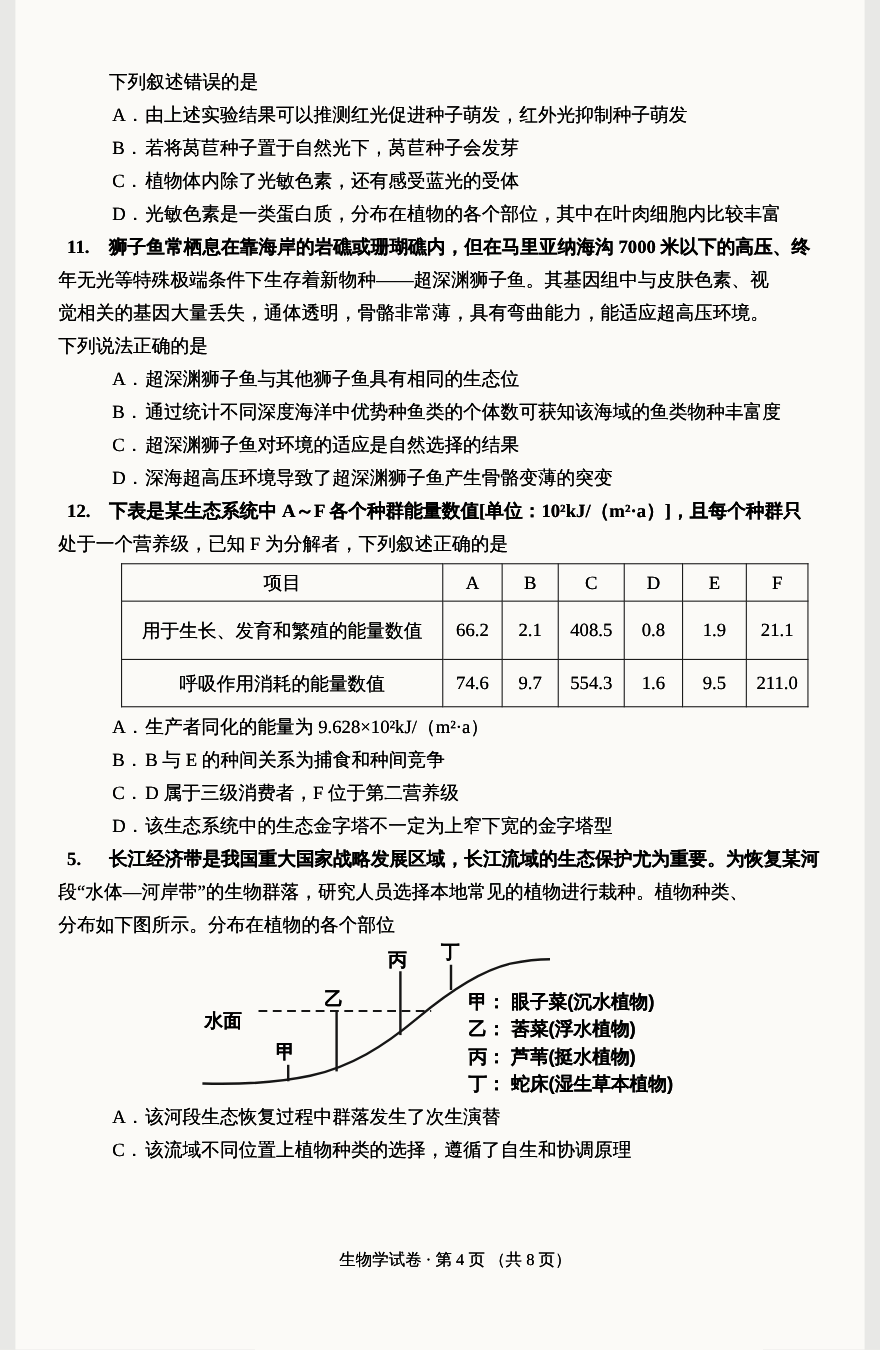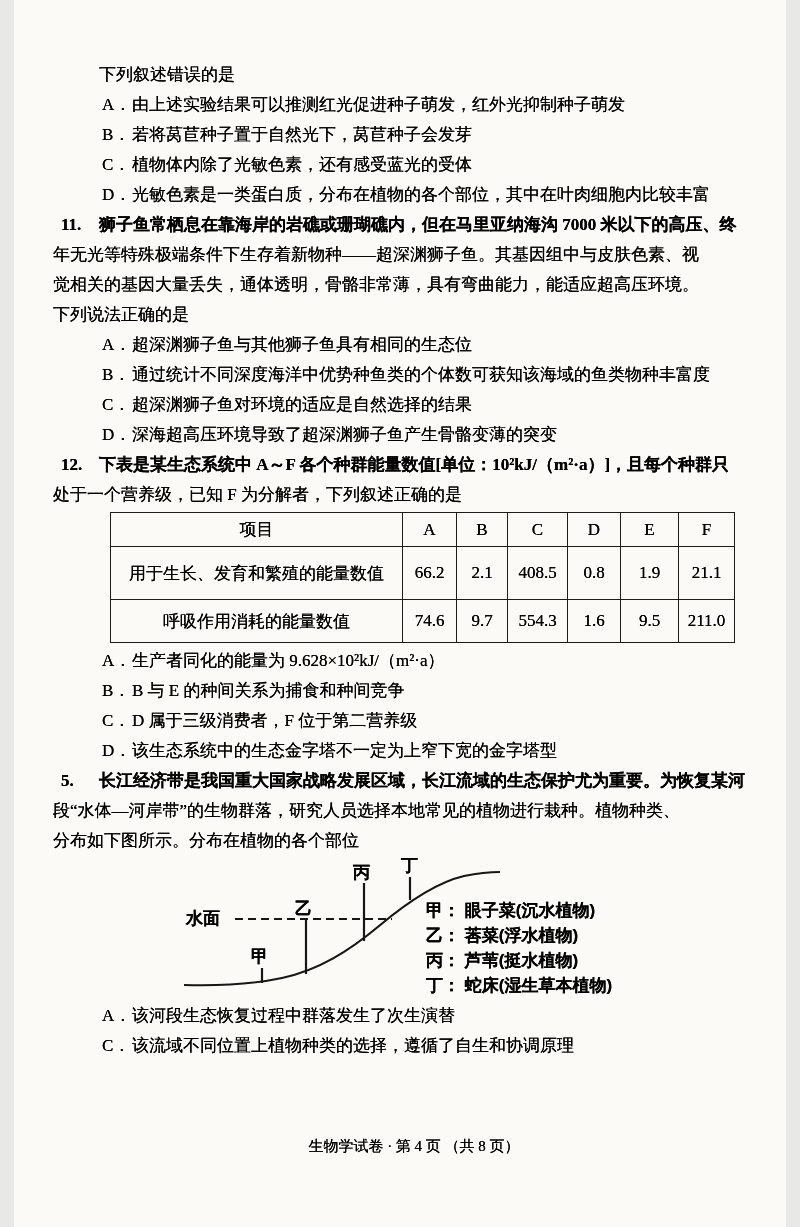--- a/index.html
+++ b/index.html
@@ -128,21 +128,21 @@
 
     <div class="diagram">
       <svg width="800" height="145" viewBox="0 0 800 145">
         <path d="M 170 129 C 205 130 235 129 268 122 C 305 114 335 95 365 70 C 390 49 420 27 450 20 C 465 17 476 16 486 16" fill="none" stroke="#161616" stroke-width="2.2"></path>
         <line x1="221" y1="63" x2="378" y2="63" stroke="#161616" stroke-width="1.8" stroke-dasharray="8 5"></line>
         <line x1="248" y1="112" x2="248" y2="127" stroke="#161616" stroke-width="2.2"></line>
         <line x1="292" y1="64" x2="292" y2="118" stroke="#161616" stroke-width="2.2"></line>
         <line x1="350" y1="27" x2="350" y2="85" stroke="#161616" stroke-width="2.2"></line>
         <line x1="396" y1="21" x2="396" y2="44" stroke="#161616" stroke-width="2.2"></line>
       </svg>
-      <span class="dlabel" style="left:172px; top:54px;">水面</span>
+      <span class="dlabel" style="left:172px; top:64px;">水面</span>
       <span class="dlabel" style="left:237px; top:92px;">甲</span>
       <span class="dlabel" style="left:281px; top:44px;">乙</span>
       <span class="dlabel" style="left:339px; top:8px;">丙</span>
       <span class="dlabel" style="left:387px; top:1px;">丁</span>
       <div class="legend">
         <div>甲： 眼子菜(沉水植物)</div>
         <div>乙： 莕菜(浮水植物)</div>
         <div>丙： 芦苇(挺水植物)</div>
         <div>丁： 蛇床(湿生草本植物)</div>
       </div>

